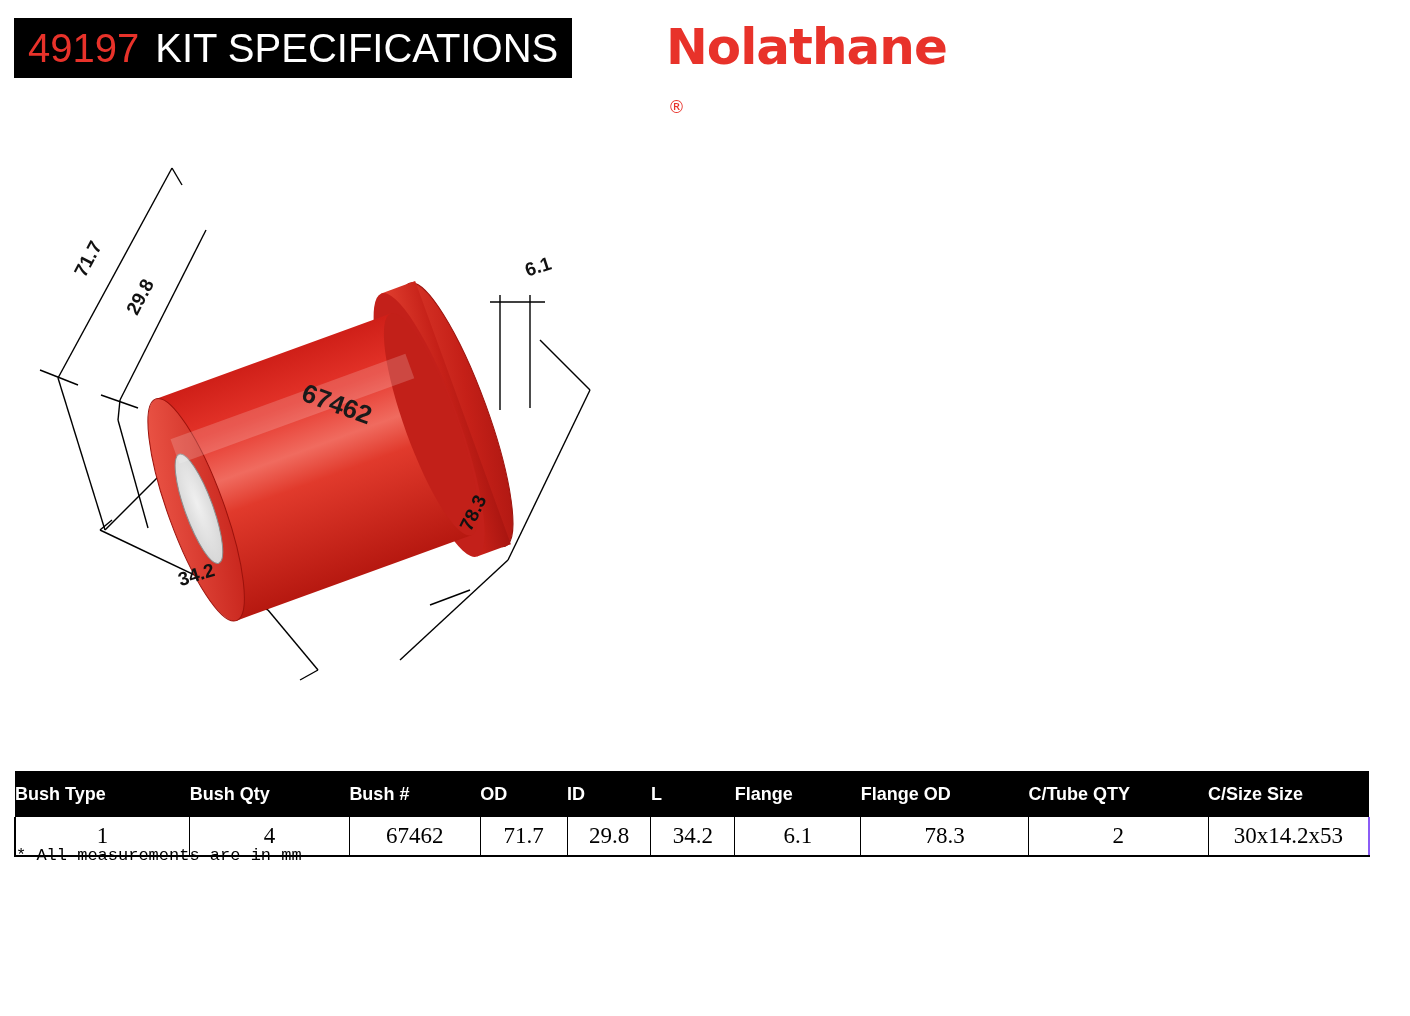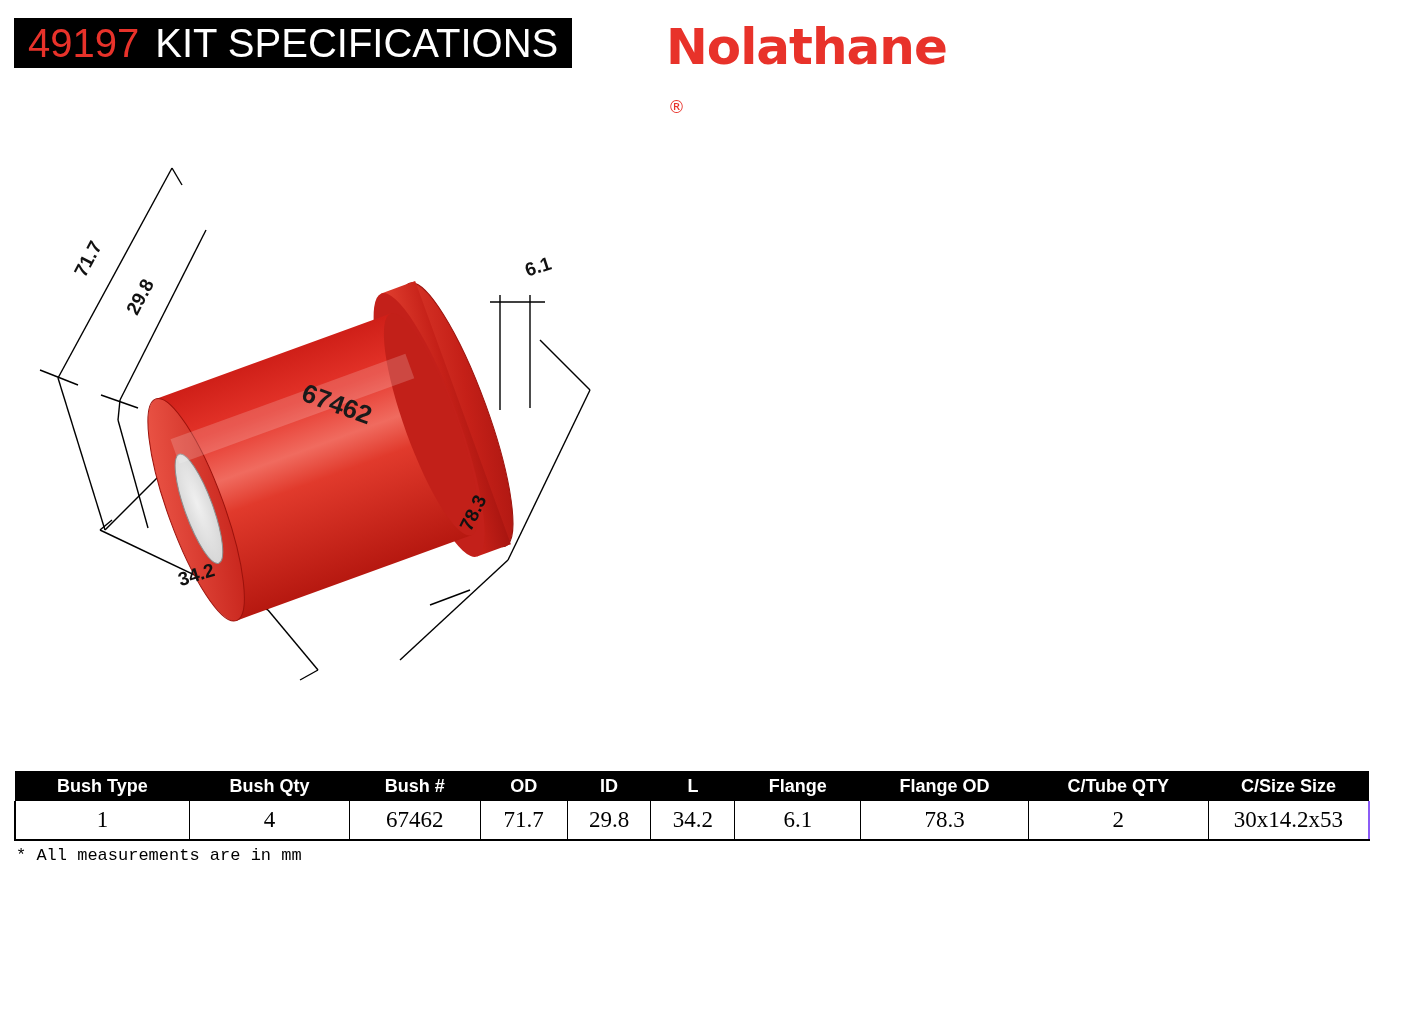--- a/index.html
+++ b/index.html
@@ -10,21 +10,21 @@
     position:relative;
     overflow:hidden;
   }
 
   
   .header{
     position:absolute;left:0;top:0;width:1410px;height:86px;
   }
   .title-bar{
     position:absolute;left:14px;top:18px;
-    height:50px;background:#000000;
+    height:60px;background:#000000;
     display:flex;align-items:center;
     padding:0 14px 0 14px;
   }
   .kit-number{
     color:#e8322a;
     font-size:40px;
     font-weight:400;
     letter-spacing:0px;
     line-height:46px;
   }
@@ -74,22 +74,22 @@
   .spec-table{
     position:absolute;left:14px;top:771px;
     width:1356px;
     border-collapse:collapse;
     font-family:"Liberation Serif", serif;
   }
   .spec-table thead th{
     background:#000000;color:#ffffff;
     font-family:"Liberation Sans", sans-serif;
     font-size:18px;font-weight:bold;
-    height:30px;
-    text-align:center;
+    height:46px;
+    text-align:left;
     border:none;
     padding:0;
   }
   .spec-table tbody td{
     background:#ffffff;color:#000000;
     font-family:"Liberation Serif", serif;
     font-size:23px;
     height:38px;
     text-align:center;
     border-left:1px solid #000;

